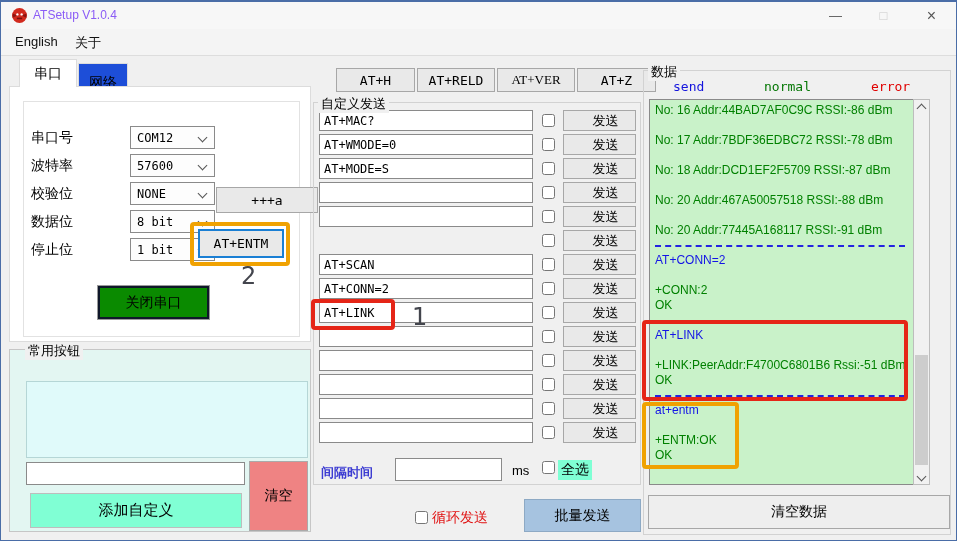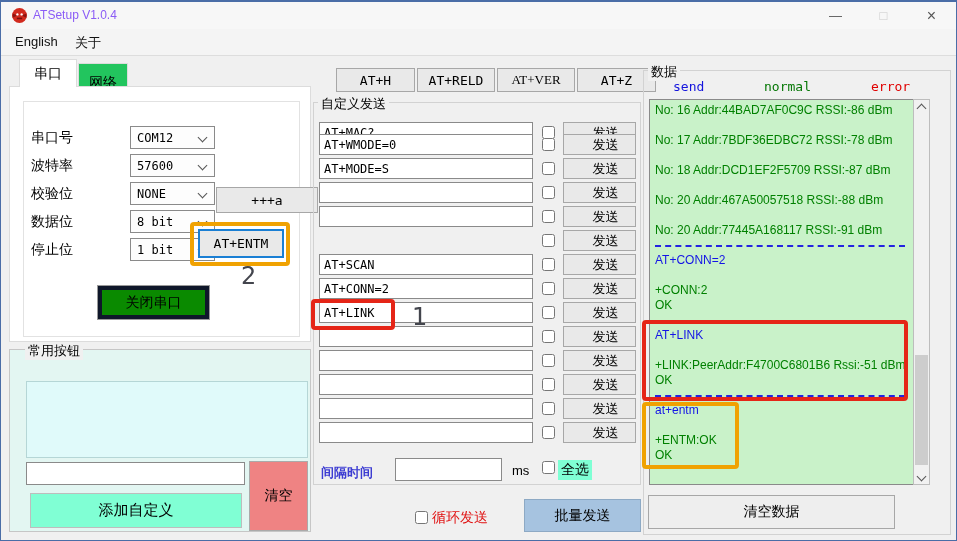--- a/index.html
+++ b/index.html
@@ -30,28 +30,28 @@
   .chev.down { transform:rotate(45deg); }
   .chev.up { transform:rotate(-135deg); }
   .combo .chev { right:8px; top:7px; }
   input[type="checkbox"] { position:absolute; width:13px; height:13px; }
   input[type="text"] { border:1px solid #8a8a8a; background:#fff; padding:0 4px; font-size:12px; }
 
   
   .tab { position:absolute; display:flex; align-items:center; justify-content:center; font-size:14px; }
   .tab.active { left:18px; top:57px; width:58px; height:28px; background:#fff;
                 border:1px solid #dcdcdc; border-bottom:none; z-index:2; }
-  .tab.inactive { left:77px; top:61px; width:50px; height:40px; background:#22c55e;
+  .tab.inactive { left:77px; top:61px; width:50px; height:40px; background:#1d4ed8;
                   border:1px solid #dcdcdc; }
   .tabpage { position:absolute; left:8px; top:84px; width:302px; height:256px; background:#fff;
              border:1px solid #dcdcdc; }
   .field-label { position:absolute; font-size:14px; color:#000; }
 
   .green-btn { position:absolute; left:97px; top:284px; width:111px; height:33px; background:#0a8a00;
-               border:4px solid #0f172a; outline:1px solid #9a9a9a; color:#000; font-size:14px;
+               border:2px solid #0f172a; outline:1px solid #9a9a9a; color:#000; font-size:14px;
                display:flex; align-items:center; justify-content:center; }
 
   
   .common-group { left:8px; top:347px; width:302px; height:183px; background:#e3f6f2; border:1px solid #c6c6c6; }
   .common-list { position:absolute; left:16px; top:31px; width:282px; height:77px; background:#e0fafa;
                  border:1px solid #b5d6d6; }
   .common-input { position:absolute; left:16px; top:112px; width:219px; height:23px; border:1px solid #6d9a9a; }
   .clear-btn { left:239px; top:111px; width:59px; height:70px; background:#ef8383; border:1px solid #aaa; font-size:14px; }
   .addcustom-btn { left:20px; top:143px; width:212px; height:35px; background:#80ffd4; border:1px solid #bdbdbd; font-size:15px; }
 
@@ -77,21 +77,21 @@
   .data-log { position:absolute; left:5px; top:3px; width:252px; }
   .ln { height:15px; line-height:15px; font-size:12px; white-space:nowrap; }
   .ln-normal { color:#008000; }
   .ln-send { color:#1414e6; }
   .ln.dash { border-top:2px dashed #2323e0; height:15px; margin-top:0; position:relative; top:7px; width:250px; }
   .scrollbar { position:absolute; left:912px; top:97px; width:17px; height:386px; background:#f1f1f1;
                border:1px solid #bdbdbd; border-left:1px solid #bdbdbd; }
   .sb-btn { position:absolute; left:0; width:15px; height:16px; background:#f1f1f1; display:flex;
             align-items:center; justify-content:center; border:none; }
   .sb-thumb { position:absolute; left:1px; top:255px; width:13px; height:110px; background:#cdcdcd; }
-  .cleardata-btn { left:647px; top:493px; width:247px; height:34px; font-size:14px; background:#eee; }
+  .cleardata-btn { left:647px; top:493px; width:302px; height:34px; font-size:14px; background:#eee; }
 
   
   .anno { position:absolute; pointer-events:none; z-index:40; border-radius:4px; }
   .anno.red { border:4px solid #e52517; }
   .anno.orange { border:4px solid #f0a202; }
   .anno-digit { position:absolute; z-index:41; font-size:24px; color:#43454d; pointer-events:none;
                 font-family:"DejaVu Sans",sans-serif; }
   .entm-btn { left:197px; top:227px; width:86px; height:29px; border:2px solid #1a7fd4;
               font-family:"DejaVu Sans Mono",monospace; font-size:13px; }
 </style>
@@ -168,21 +168,21 @@
 
   <button class="btn mono" style="left:318px;top:66px;width:79px;height:24px;">AT+H</button>
   <button class="btn mono" style="left:399px;top:66px;width:78px;height:24px;">AT+RELD</button>
   <button class="btn mono" style="left:479px;top:66px;width:78px;height:24px;font-family:Liberation Serif, serif;">AT+VER</button>
   <button class="btn mono" style="left:559px;top:66px;width:79px;height:24px;">AT+Z</button>
 
   <div class="groupbox" style="left:312px;top:100px;width:328px;height:383px;"></div>
   <span class="grouplabel" style="left:317px;top:93px;">自定义发送</span>
 
   <div style="position:absolute;left:318px;top:108px;width:320px;height:340px;">
-      <div class="cs-row" style="top: 12px; text-decoration: underline;">
+      <div class="cs-row" style="top: 0px; text-decoration: underline;">
         <input type="text" class="cs-input" value="AT+MAC?" style="">
         <input type="checkbox" class="cs-check" style="">
         <button class="btn cs-send">发送</button>
       </div>
       <div class="cs-row" style="top: 24px;">
         <input type="text" class="cs-input" value="AT+WMODE=0" style="">
         <input type="checkbox" class="cs-check" style="">
         <button class="btn cs-send">发送</button>
       </div>
       <div class="cs-row" style="top: 48px;">

